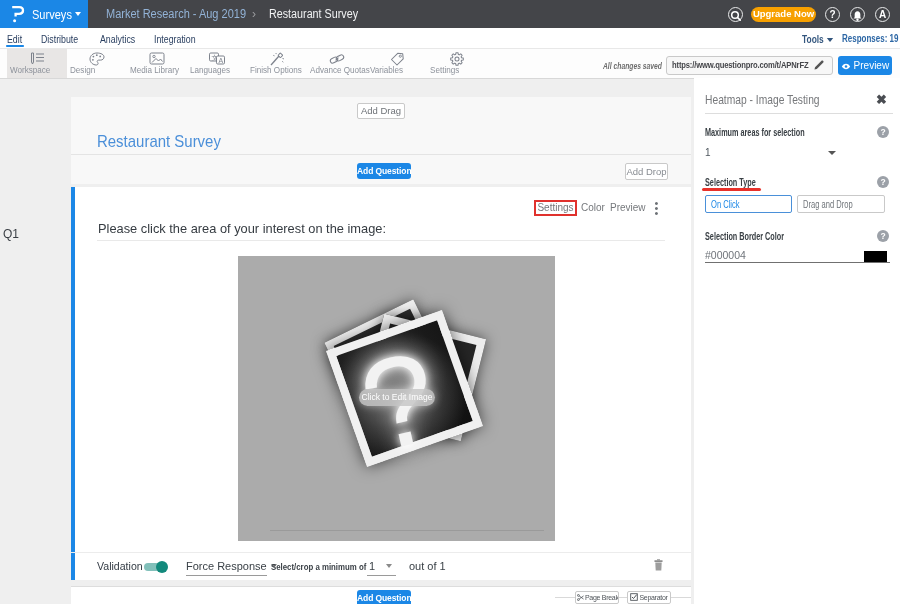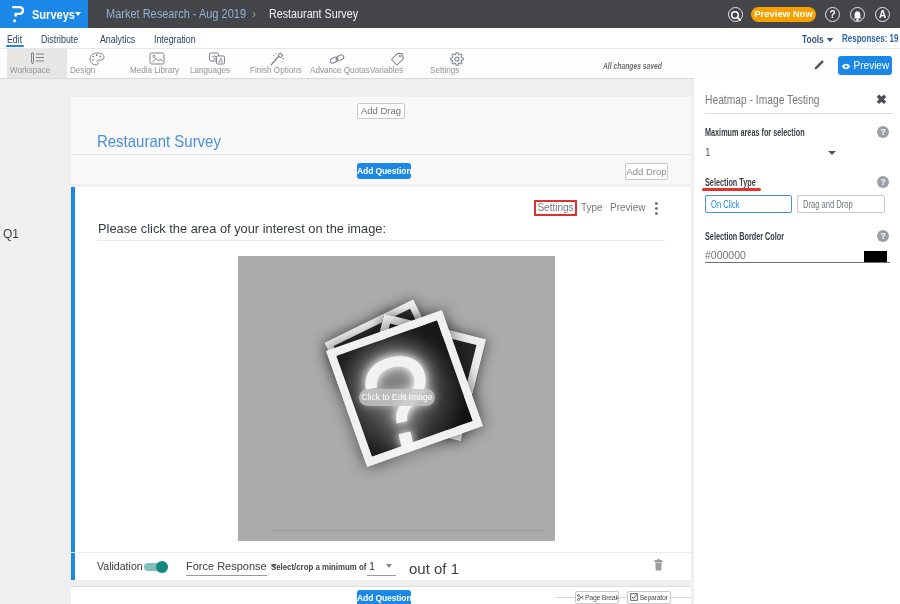--- a/index.html
+++ b/index.html
@@ -1,21 +1,21 @@
 <!DOCTYPE html>
 <html><head>
 <meta charset="utf-8">
 <style>
 * { margin:0; padding:0; box-sizing:border-box; }
 html,body { width:900px; height:604px; overflow:hidden; font-family:"Liberation Sans", sans-serif; }
 body { position:relative; background:#efefef; }
 
 
 #topbar { position:absolute; left:0; top:0; width:900px; height:28px; background:#444549; }
-#logobox { position:absolute; left:0; top:0; width:88px; height:28px; background:#1b87e6; display:flex; align-items:center;font-weight:bold; }
+#logobox { position:absolute; left:0; top:0; width:88px; height:28px; background:#1b87e6; display:flex; align-items:center; }
 #logobox svg { margin-left:10px; }
 #logobox .stext { color:#fff; font-size:13px; margin-left:7px; transform:scaleX(0.85); transform-origin:left center; }
 #logobox .caret { width:0; height:0; border-left:3.5px solid transparent; border-right:3.5px solid transparent; border-top:4.5px solid #fff; margin-left:0px; position:absolute; left:75px; }
 .crumb1 { position:absolute; left:106px; top:7px; font-size:12.5px; color:#93b3d7; transform:scaleX(0.88); transform-origin:left center; white-space:nowrap; }
 .crumbsep { position:absolute; left:252px; top:7px; font-size:12px; color:#9a9b9e; }
 .crumb2 { position:absolute; left:269px; top:7px; font-size:12.5px; color:#f2f3f4; transform:scaleX(0.86); transform-origin:left center; white-space:nowrap; }
 .tcircle { position:absolute; top:6.5px; width:15px; height:15px; border:1.4px solid #e8e9ea; border-radius:50%; color:#fff; text-align:center; }
 .tcircle span { font-size:10px; font-weight:bold; line-height:13px; display:block; }
 #upgrade { position:absolute; left:751px; top:7px; width:65px; height:14.5px; background:#f7a000; border-radius:8px; color:#fff; font-size:9.5px; font-weight:bold; text-align:center; line-height:14.5px; }
 
@@ -59,21 +59,21 @@
 #vrule { position:absolute; left:0; top:365px; width:620px; height:1px; background:#ececec; }
 #vrow { position:absolute; left:0; top:366px; width:531px; height:27px; }
 #vlabel { position:absolute; left:26px; top:7px; font-size:11.5px; color:#333b44; transform:scaleX(0.92); transform-origin:left center; }
 #vtoggle { position:absolute; left:73px; top:10px; width:23px; height:8px; background:#82c0ba; border-radius:4px; }
 #vtoggle .knob { position:absolute; right:-1px; top:-2px; width:12px; height:12px; background:#12897c; border-radius:50%; }
 #vforce { position:absolute; left:115px; top:7px; width:81px; font-size:11px; color:#3a4147; border-bottom:1px solid #9a9a9a; padding:0 0 3px 0; white-space:nowrap; }
 #vforce .dd { display:inline-block; width:0; height:0; border-left:3.5px solid transparent; border-right:3.5px solid transparent; border-top:4px solid #8a8a8a; margin-left:4px; vertical-align:2px; }
 #vselect { position:absolute; left:200px; top:9px; font-size:9px; font-weight:bold; color:#3b4147; transform:scaleX(0.87); transform-origin:left center; white-space:nowrap; }
 #vone { position:absolute; left:296px; top:7px; width:29px; font-size:11px; color:#3a4147; border-bottom:1px solid #9a9a9a; padding:0 0 3px 2px; white-space:nowrap; }
 #vone .dd { display:inline-block; width:0; height:0; border-left:3.5px solid transparent; border-right:3.5px solid transparent; border-top:4px solid #8a8a8a; margin-left:11px; vertical-align:2px; }
-#voutof { position:absolute; left:338px; top:7px; font-size:15px; color:#3a4147; white-space:nowrap; }
+#voutof { position:absolute; left:338px; top:7px; font-size:11px; color:#3a4147; white-space:nowrap; }
 #vtrash { position:absolute; left:583px; top:6px; }
 
 #botstrip { position:absolute; left:71px; top:586px; width:620px; height:18px; background:#fff; border-top:1px solid #ddd; }
 #addq2 { position:absolute; left:286px; top:3px; width:54px; height:16px; background:#1b87e6; border-radius:3px; color:#fff; font-size:8.5px; letter-spacing:-0.1px; font-weight:bold; text-align:center; line-height:16px; white-space:nowrap; }
 .minibtn { position:absolute; top:4px; height:13px; background:#fff; border:1px solid #c9c9c9; border-radius:2px; font-size:7px; letter-spacing:-0.3px; color:#4e5358; text-align:center; line-height:11px; padding:0 1px; white-space:nowrap; width:44px; overflow:hidden; }
 
 
 #sidebar { position:absolute; left:694px; top:78px; width:206px; height:526px; background:#fff; }
 #sbtitle { position:absolute; left:11px; top:14px; font-size:13px; color:#76787b; transform:scaleX(0.79); transform-origin:left center; white-space:nowrap; }
 #sbclose { position:absolute; left:182px; top:14px; font-size:13px; font-weight:bold; color:#4a4d52; }
@@ -106,21 +106,21 @@
   </div>
   <div class="crumb1">Market Research - Aug 2019</div>
   <div class="crumbsep">›</div>
   <div class="crumb2">Restaurant Survey</div>
   <div class="tcircle" style="left:728px;">
     <svg width="12" height="12" viewBox="0 0 12 12" style="margin-top:0.5px;">
       <circle cx="5" cy="5" r="3.3" fill="none" stroke="#fff" stroke-width="1.5"></circle>
       <line x1="7.5" y1="7.5" x2="10.2" y2="10.2" stroke="#fff" stroke-width="1.7" stroke-linecap="round"></line>
     </svg>
   </div>
-  <div id="upgrade">Preview Now</div>
+  <div id="upgrade">Upgrade Now</div>
   <div class="tcircle" style="left:825px;">
       <span>?</span>
     </div>
   <div class="tcircle" style="left:850px;">
     <svg width="11" height="12" viewBox="0 0 12 13" style="margin-top:1px;">
       <path d="M6,1.2 C4.1,1.2 2.9,2.8 2.9,4.8 L2.9,7.2 C2.9,7.9 2.5,8.5 1.9,8.9 L1.5,9.2 L10.5,9.2 L10.1,8.9 C9.5,8.5 9.1,7.9 9.1,7.2 L9.1,4.8 C9.1,2.8 7.9,1.2 6,1.2 Z" fill="#fff"></path>
       <circle cx="6" cy="10.6" r="1.3" fill="#fff"></circle>
     </svg>
   </div>
   <div class="tcircle" style="left:875px;">
@@ -211,41 +211,42 @@
   <div class="titem" style="left:427px;">
     <svg width="14" height="14" viewBox="0 0 16 16">
         <g fill="none" stroke="#7d828c" stroke-width="1.15" stroke-linejoin="round">
           <path d="M6.87,0.79 L9.13,0.79 L9.49,2.81 L10.62,3.28 L12.30,2.10 L13.90,3.70 L12.72,5.38 L13.19,6.51 L15.21,6.87 L15.21,9.13 L13.19,9.49 L12.72,10.62 L13.90,12.30 L12.30,13.90 L10.62,12.72 L9.49,13.19 L9.13,15.21 L6.87,15.21 L6.51,13.19 L5.38,12.72 L3.70,13.90 L2.10,12.30 L3.28,10.62 L2.81,9.49 L0.79,9.13 L0.79,6.87 L2.81,6.51 L3.28,5.38 L2.10,3.70 L3.70,2.10 L5.38,3.28 L6.51,2.81 Z"></path>
           <circle cx="8" cy="8" r="2.3"></circle>
         </g>
       </svg>
     <span class="lbl">Settings</span>
   </div>
   <div id="savemsg">All changes saved</div>
+  <div id="urlbox"><span style="display:inline-block; transform:scaleX(0.85); transform-origin:left center;">https://www.questionpro.com/t/APNrFZ</span></div>
   <svg id="urlpencil" width="12" height="12" viewBox="0 0 12 12">
       <path d="M1.5,10.5 L2,8.2 L8.5,1.7 C8.9,1.3 9.6,1.3 10,1.7 L10.3,2 C10.7,2.4 10.7,3.1 10.3,3.5 L3.8,10 Z" fill="#555"></path>
     </svg>
   <div id="previewbtn"><svg width="10" height="7" viewBox="0 0 12 8" style="vertical-align:-0.5px;">
         <path d="M1,4 C2.5,1.6 4.2,0.8 6,0.8 C7.8,0.8 9.5,1.6 11,4 C9.5,6.4 7.8,7.2 6,7.2 C4.2,7.2 2.5,6.4 1,4 Z" fill="#fff"></path>
         <circle cx="6" cy="4" r="1.5" fill="#1b87e6"></circle>
       </svg> Preview</div>
 </div>
 
 <div id="card1">
   <div class="hdr"></div>
   <div id="addlogo">Add Drag</div>
 </div>
 <div id="rstitle">Restaurant Survey</div>
 <div id="addq1">Add Question</div>
 <div id="addintro">Add Drop</div>
 
 <div id="qcard">
   <div class="bluebar"></div>
   <div id="settingsbox">Settings</div>
-  <span class="qtool" style="left:510px;">Type</span>
+  <span class="qtool" style="left:510px;">Color</span>
   <span class="qtool" style="left:539px;">Preview</span>
   <div id="qdots">•<br>•<br>•</div>
   <div id="qtext">Please click the area of your interest on the image:</div>
   <div style="position:absolute; left:26px; top:53px; width:568px; height:1px; background:#e9e9e9;"></div>
 
   <div id="imgph">
     <div style="position:absolute; left:103px; top:60px; width:99px; height:99px; background:#2e2e2e; border:7px solid #ededed; transform:rotate(-26deg); box-shadow:0 0 14px rgba(0,0,0,0.55);"></div>
     <div style="position:absolute; left:132px; top:69px; width:105px; height:105px; background:#262626; border:8px solid #ededed; transform:rotate(14deg); box-shadow:0 0 14px rgba(0,0,0,0.55);"></div>
     <div style="position:absolute; left:104.5px; top:70.5px; width:123px; height:123px; background:radial-gradient(circle at 38% 30%, #3c3c3c 0%, #1a1a1a 55%, #101010 100%); border:8px solid #f0f0f0; transform:rotate(-19.5deg); box-shadow:0 0 16px rgba(0,0,0,0.6);"></div>
     <div style="position:absolute; left:91px; top:72px; width:140px; height:140px; border-radius:50%; background:radial-gradient(circle, rgba(255,255,255,0.38) 0%, rgba(255,255,255,0.12) 45%, rgba(255,255,255,0) 68%);"></div>
@@ -299,18 +300,18 @@
   <div class="qmark" style="top:48px;">?</div>
   <div id="sbone">1</div>
   <div id="sbonedd"></div>
   <div class="sblabel" style="top:98px;">Selection Type</div>
   <div class="qmark" style="top:98px;">?</div>
   <div id="redline"></div>
   <div id="onclick"><span>On Click</span></div>
   <div id="dragdrop"><span>Drag and Drop</span></div>
   <div class="sblabel" style="top:152px;">Selection Border Color</div>
   <div class="qmark" style="top:152px;">?</div>
-  <div id="hexcolor">#000000</div>
+  <div id="hexcolor">#000004</div>
   <div id="hexline"></div>
   <div id="swatch"></div>
 </div>
 
 <div id="q1label">Q1</div>
 
 </body></html>

